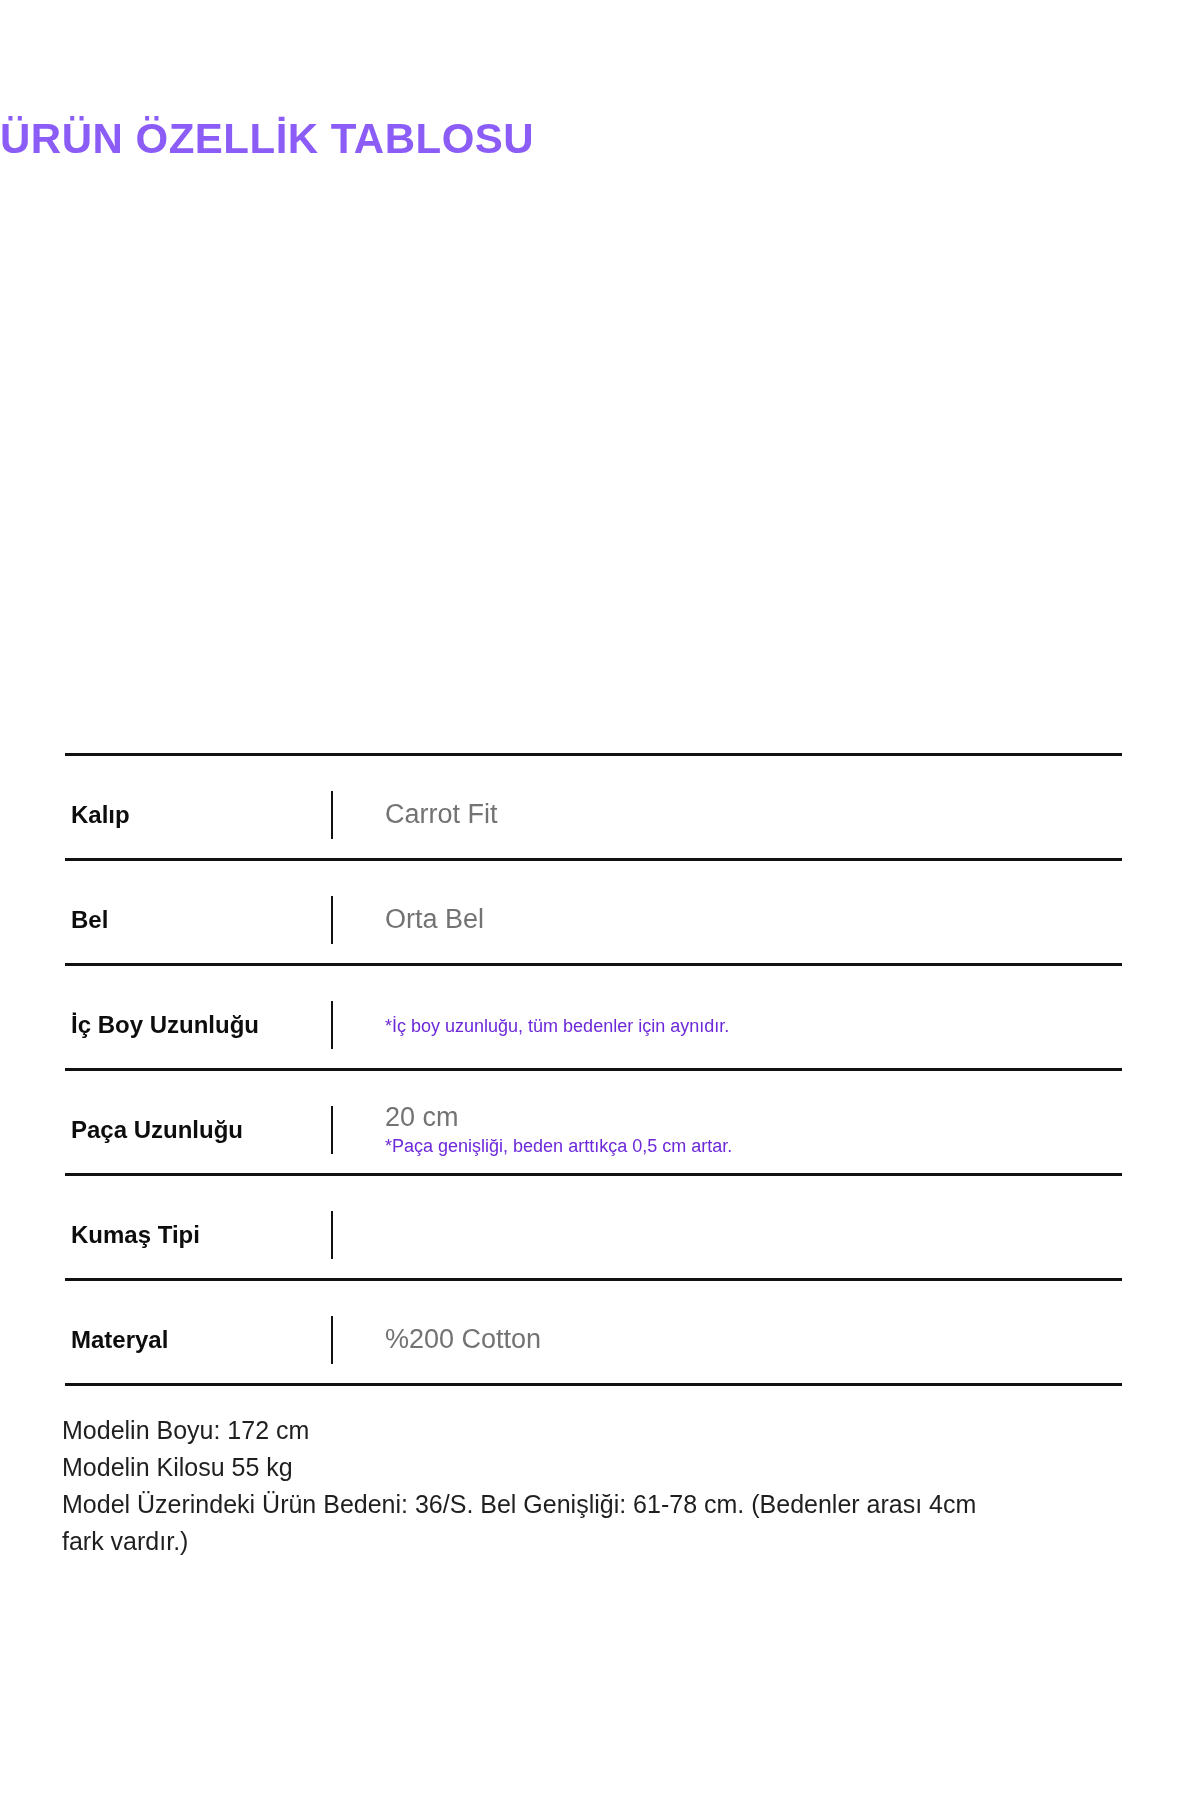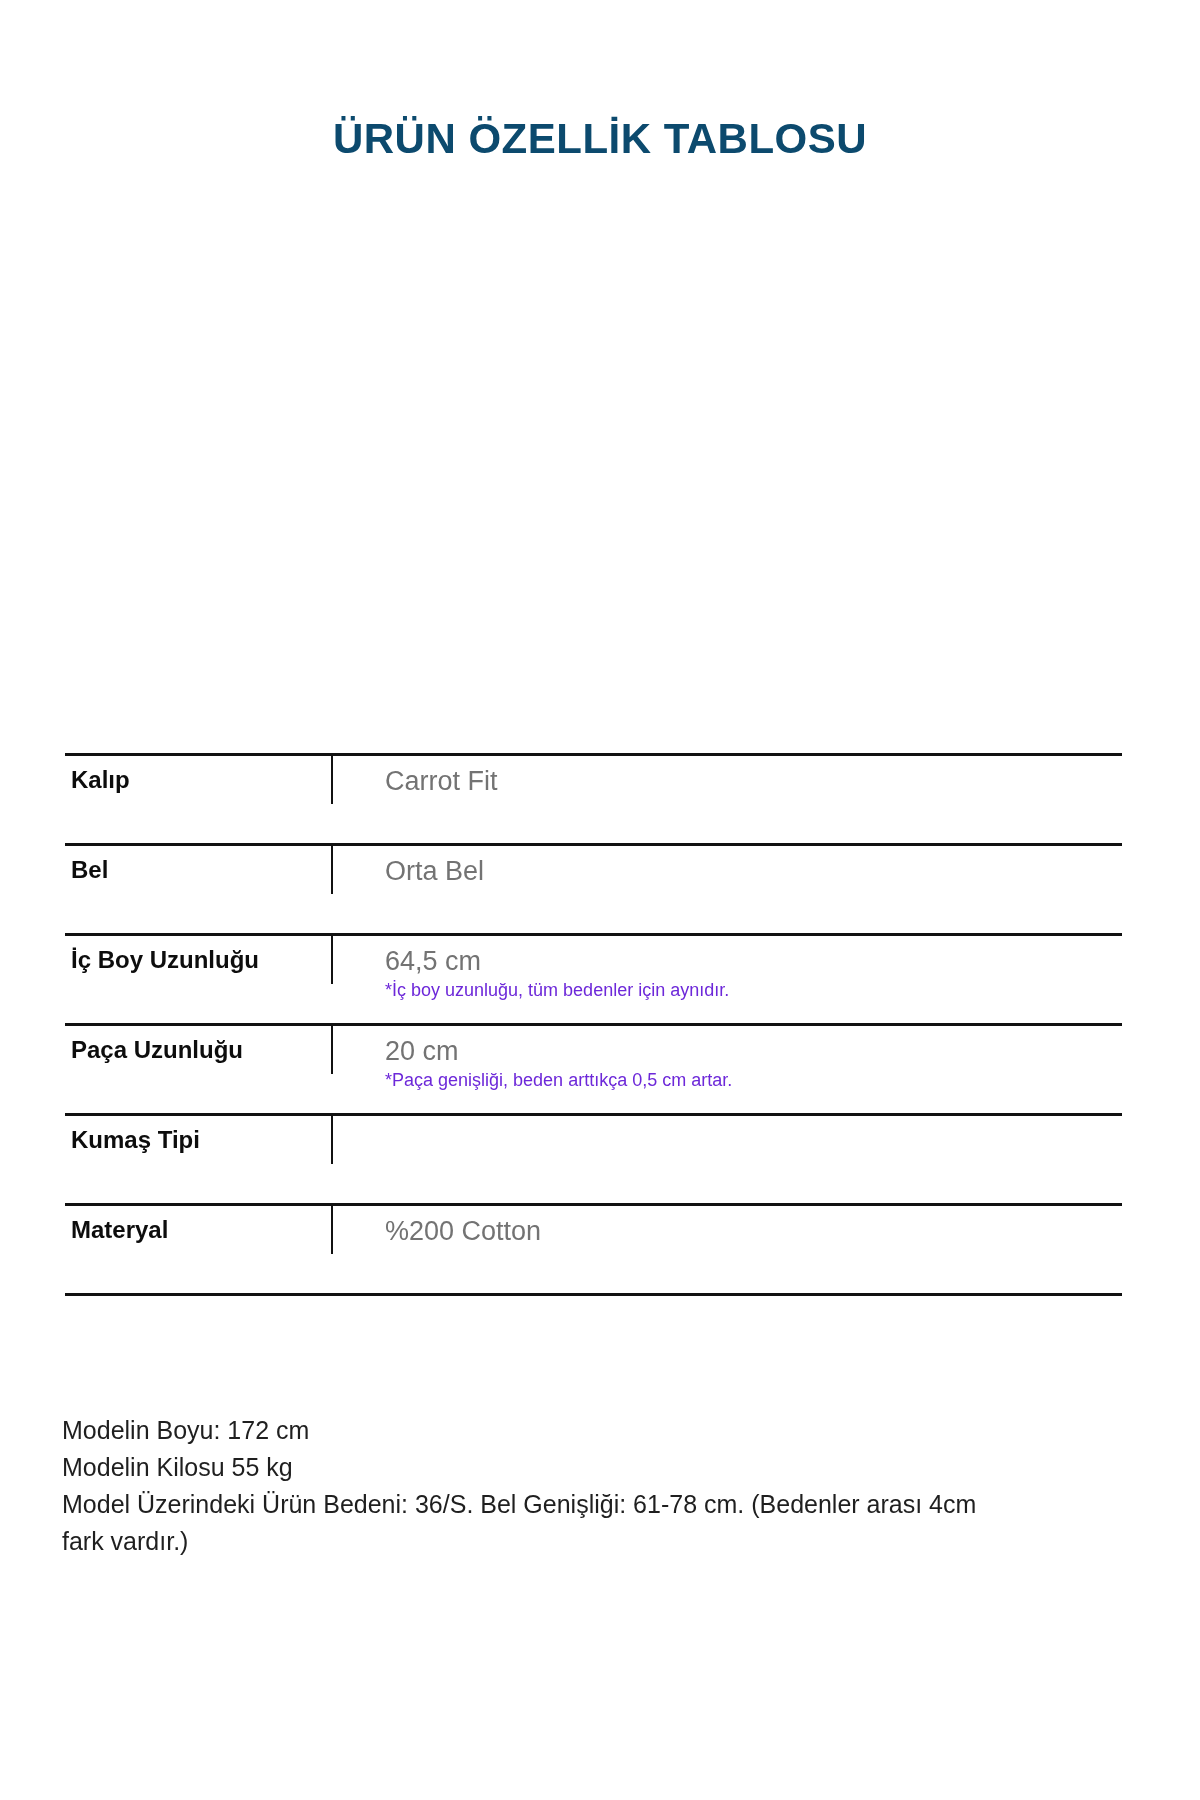--- a/index.html
+++ b/index.html
@@ -9,25 +9,25 @@
     font-family: "Liberation Sans", "DejaVu Sans", sans-serif;
     color: #1a1a1a;
     overflow: hidden;
   }
   .page { position: relative; width: 1200px; height: 1800px; background: #ffffff; }
 
   
   .title {
     position: absolute;
     top: 115px; left: 0; right: 0;
-    text-align: center;
+    text-align: left;
     font-size: 42px;
     font-weight: bold;
     letter-spacing: 0.5px;
-    color: #0c4a6e;
+    color: #8b5cf6;
   }
 
   
   .description {
     position: absolute;
     top: 398px; left: 60px;
     width: 852px;
     font-size: 27px;
     line-height: 37px;
     color: #1f1f1f;
@@ -36,23 +36,24 @@
 
   
   .spec-table {
     position: absolute;
     top: 753px; left: 65px;
     width: 1057px;
     border-top: 3px solid #111111;
   }
   .spec-row {
     display: flex;
-    align-items: flex-start;
+    align-items: center;
     min-height: 90px;
     border-bottom: 3px solid #111111;
+    margin-top: 15px;
   }
   .spec-label {
     width: 268px;
     flex: 0 0 268px;
     border-right: 2px solid #111111;
     display: flex;
     align-items: center;
     padding: 10px 8px 10px 6px;
     font-size: 24px;
     font-weight: bold;
@@ -108,21 +109,20 @@
       <div class="spec-label">Bel</div>
       <div class="spec-value-cell">
         <div class="spec-value">Orta Bel</div>
 
       </div>
     </div>
 
     <div class="spec-row">
       <div class="spec-label">İç Boy Uzunluğu</div>
       <div class="spec-value-cell">
-        <div class="spec-value">64,5 cm</div>
         <div class="spec-note">*İç boy uzunluğu, tüm bedenler için aynıdır.</div>
       </div>
     </div>
 
     <div class="spec-row">
       <div class="spec-label">Paça Uzunluğu</div>
       <div class="spec-value-cell">
         <div class="spec-value">20 cm</div>
         <div class="spec-note">*Paça genişliği, beden arttıkça 0,5 cm artar.</div>
       </div>

